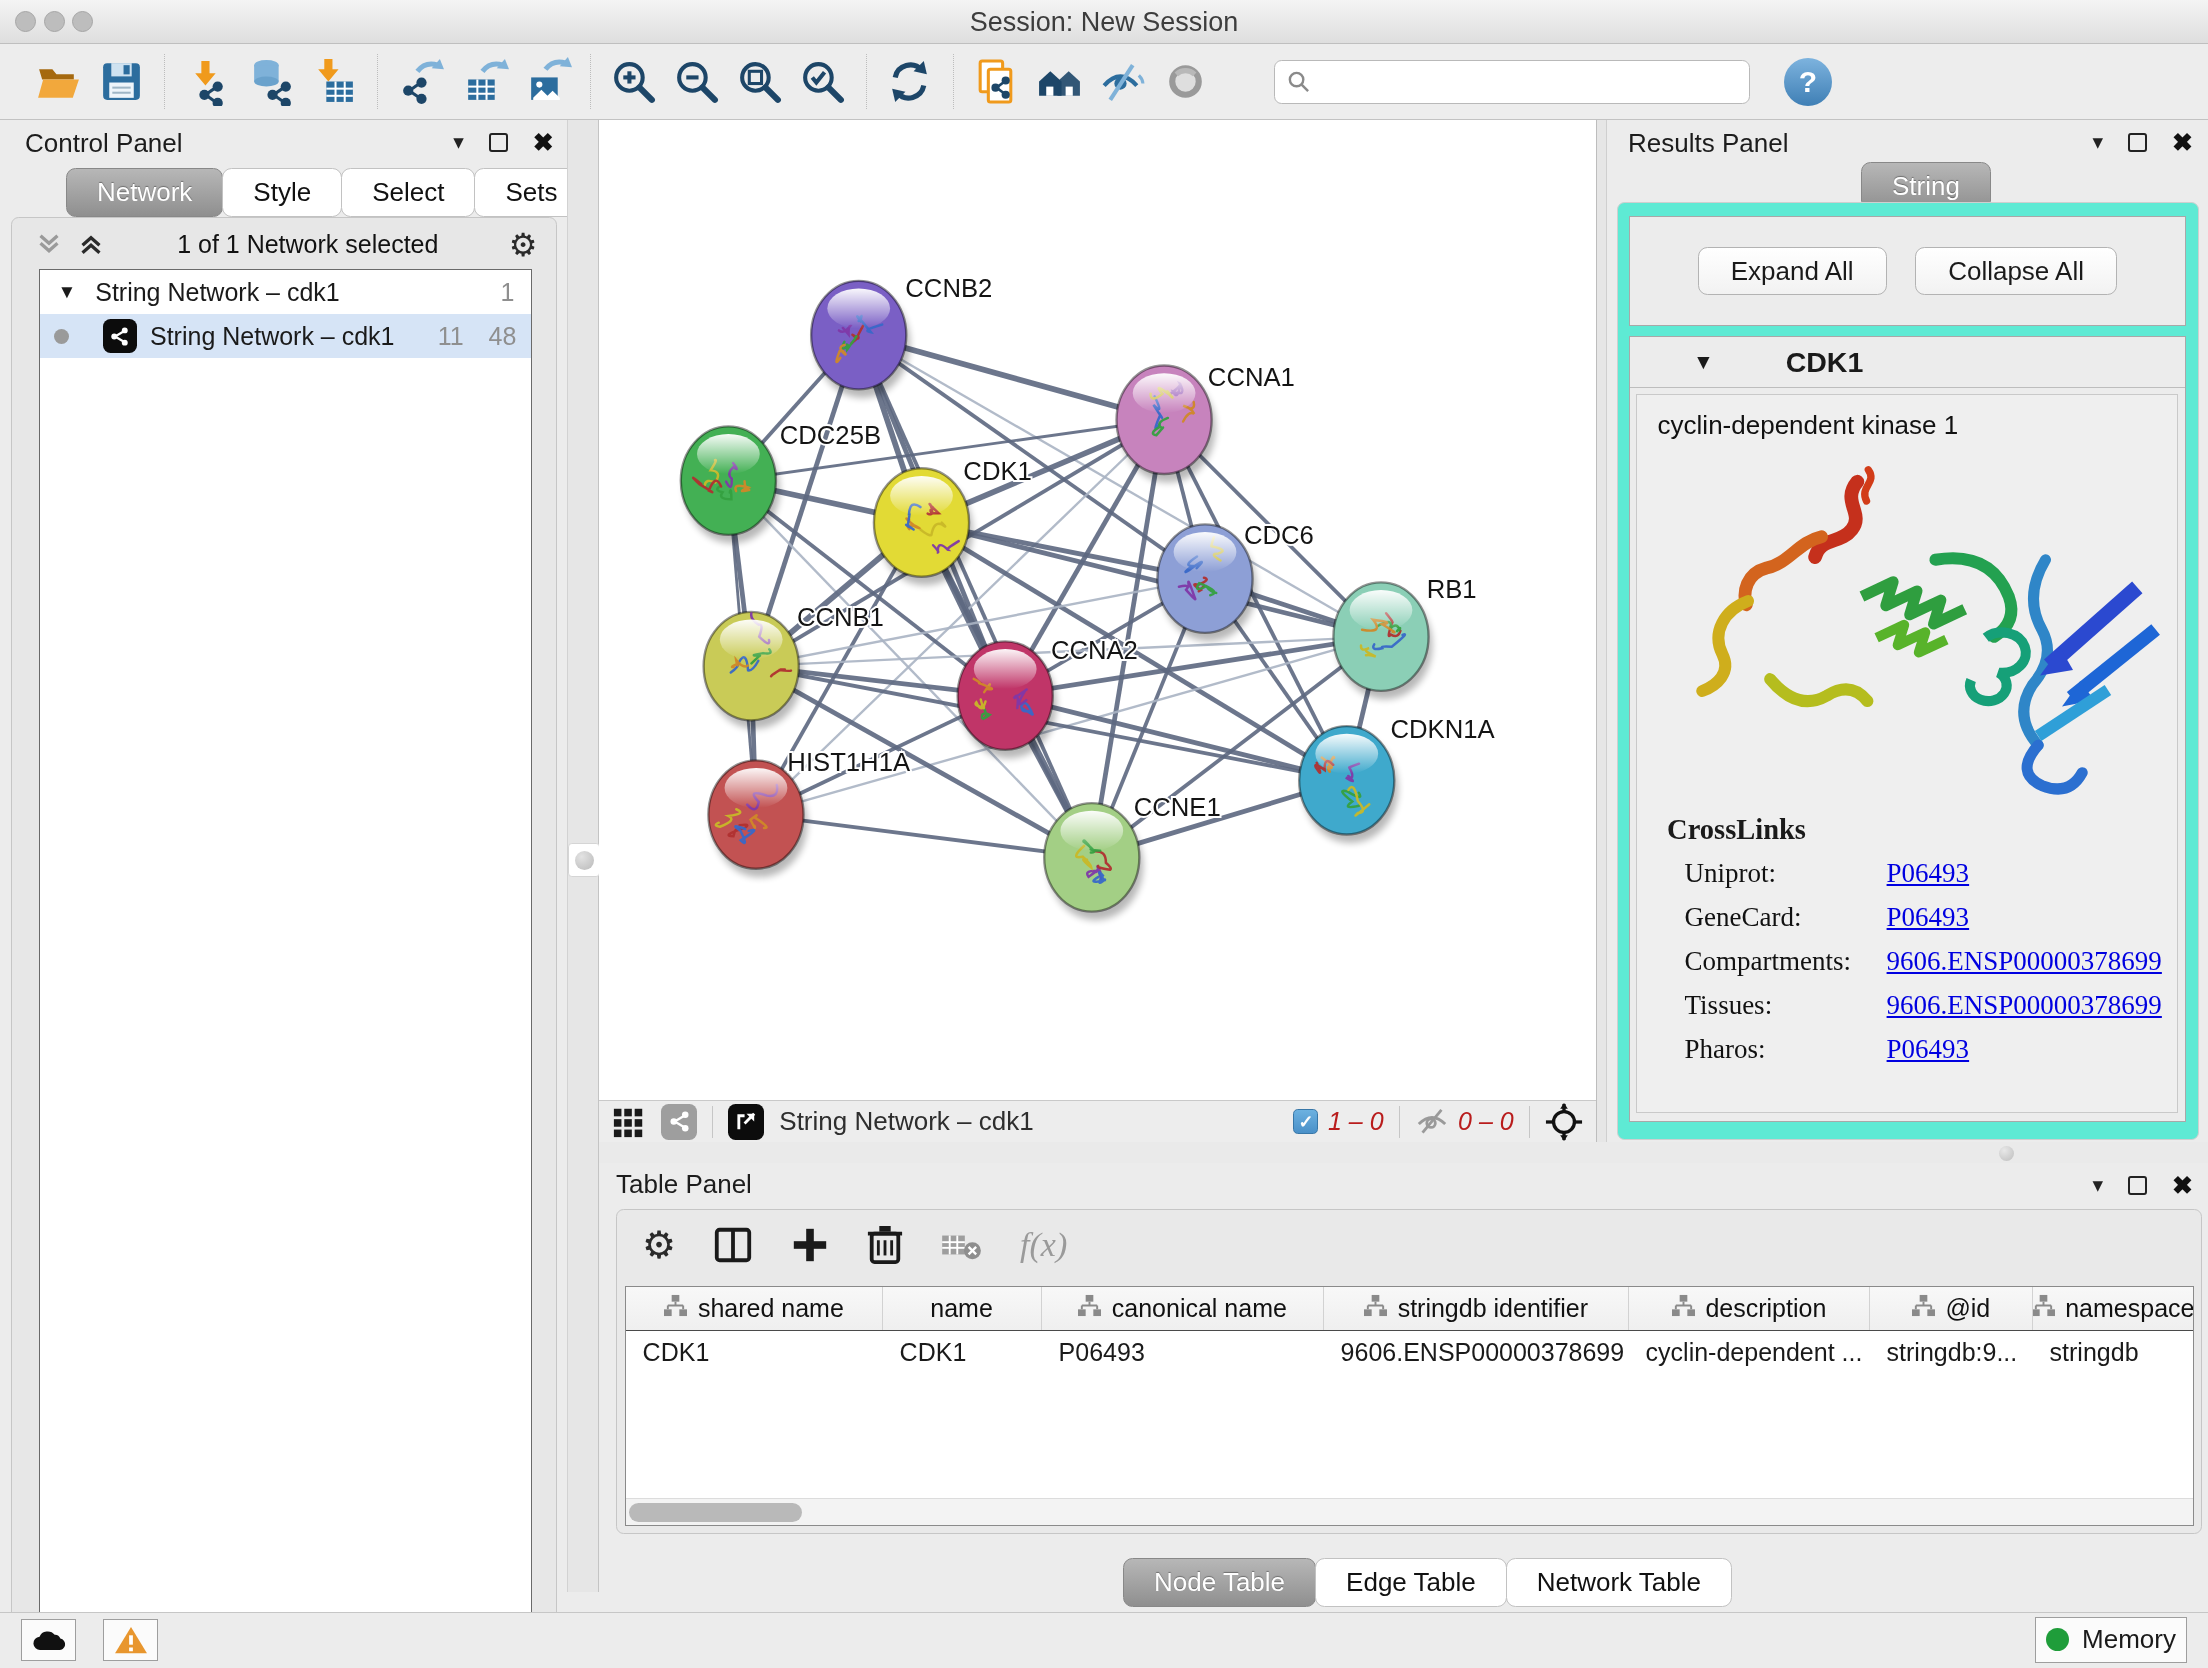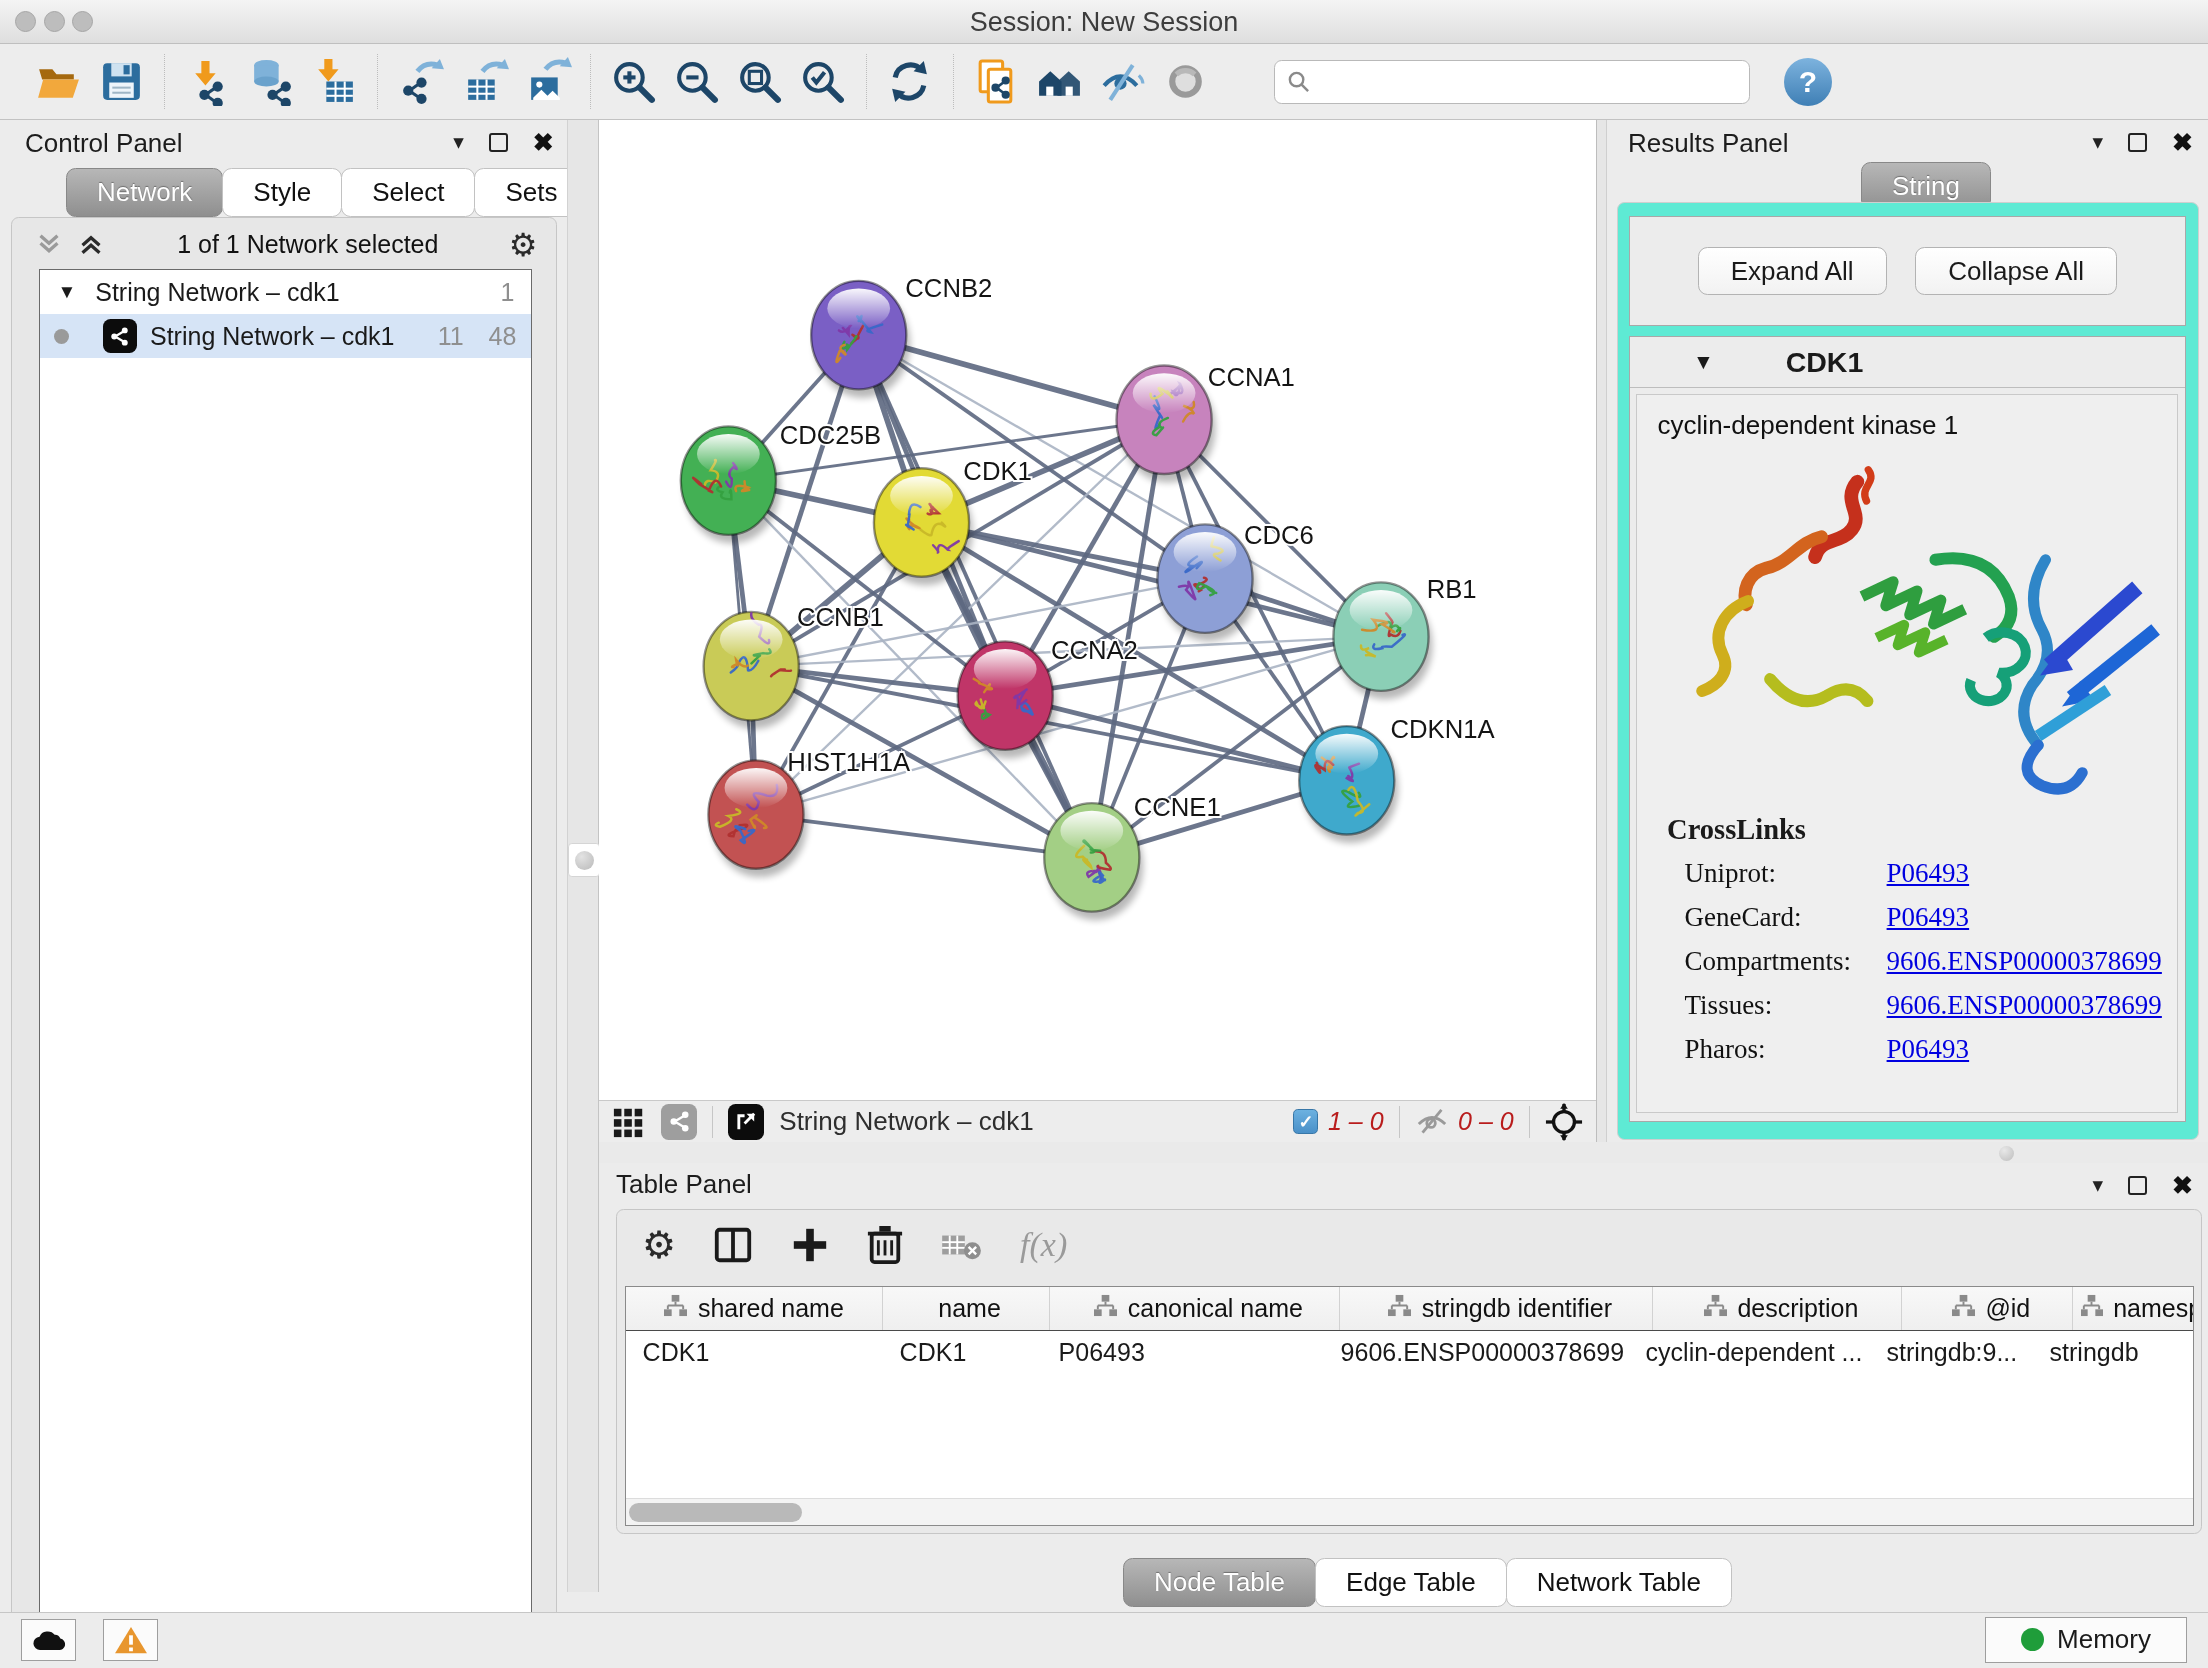--- a/index.html
+++ b/index.html
@@ -108,38 +108,38 @@
 
   
   .table-panel { position:absolute; left:599px; top:1163px; width:1609px; height:449px; background:#ececec; }
   .tp-titlerow { position:absolute; left:17px; top:5.7px; }
   .tp-box { position:absolute; left:17px; top:46px; width:1586px; height:325px; background:#e9e9e9;
             border:1px solid #c6c6c6; border-radius:7.6px; }
   .tp-toolbar { height:70px; display:flex; align-items:center; padding-left:25px; gap:36px; }
   .fx { font-family:"Liberation Serif",serif; font-style:italic; font-size:34px; color:#9a9a9a; }
   .grid { position:absolute; left:7.6px; top:76px; width:1569px; height:240px; background:#fff;
           border:1.9px solid #8a8a8a; overflow:hidden; }
-  .ghead { display:flex; height:44px; background:linear-gradient(#f8f8f8,#efefef); border-bottom:1.9px solid #4a4a4a;gap:8px; }
+  .ghead { display:flex; height:44px; background:linear-gradient(#f8f8f8,#efefef); border-bottom:1.9px solid #4a4a4a; }
   .hcell { display:flex; align-items:center; justify-content:center; gap:9.5px; border-right:1px solid #d2d2d2;
            font-size:25px; color:#111; overflow:hidden; white-space:nowrap; flex:0 0 auto; }
   .grow { display:flex; height:42px; }
   .rcell { display:flex; align-items:center; padding-left:17px; font-size:25px; overflow:hidden;
            white-space:nowrap; flex:0 0 auto; }
   .hscroll { position:absolute; left:0; bottom:0; width:100%; height:27px; background:#f3f3f3;
              border-top:1px solid #dcdcdc; }
   .hthumb { position:absolute; left:3.8px; top:3.8px; width:173px; height:19px; border-radius:9.5px; background:#b9b9b9; }
   .tp-tabs { position:absolute; left:525px; top:395px; display:flex; }
 
   
   .statusbar { position:absolute; left:0; top:1612px; width:100%; height:56px; background:#ececec;
                border-top:1px solid #c6c6c6; }
   .sb-btn { position:absolute; top:5.7px; width:55px; height:42px; background:#fbfbfb; border:1.9px solid #9e9e9e;
             display:flex; align-items:center; justify-content:center; }
   .memory-btn { position:absolute; right:21px; top:3.8px; height:46px; background:#fbfbfb; border:1.9px solid #9e9e9e;
-                display:flex; align-items:center; padding:0 35px; gap:13.3px; font-size:26px; }
+                display:flex; align-items:center; padding:0 10px; gap:13.3px; font-size:26px; }
   .memdot { width:23px; height:23px; border-radius:50%; background:#1f9d3a; }
 
   .gear-glyph { font-size:32px; color:#2a2a2a; }
 </style>
 </head>
 <body>
 
 <div id="app">
 
   <div class="titlebar">

